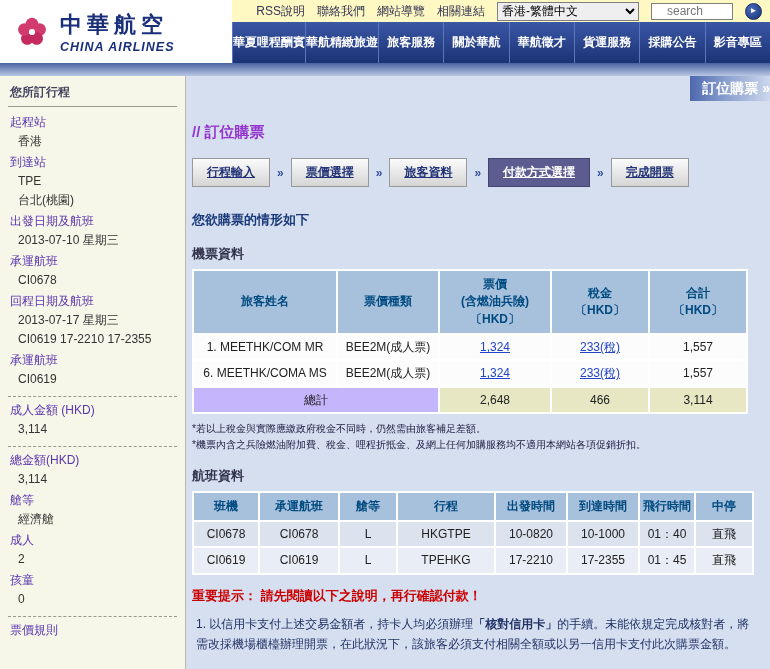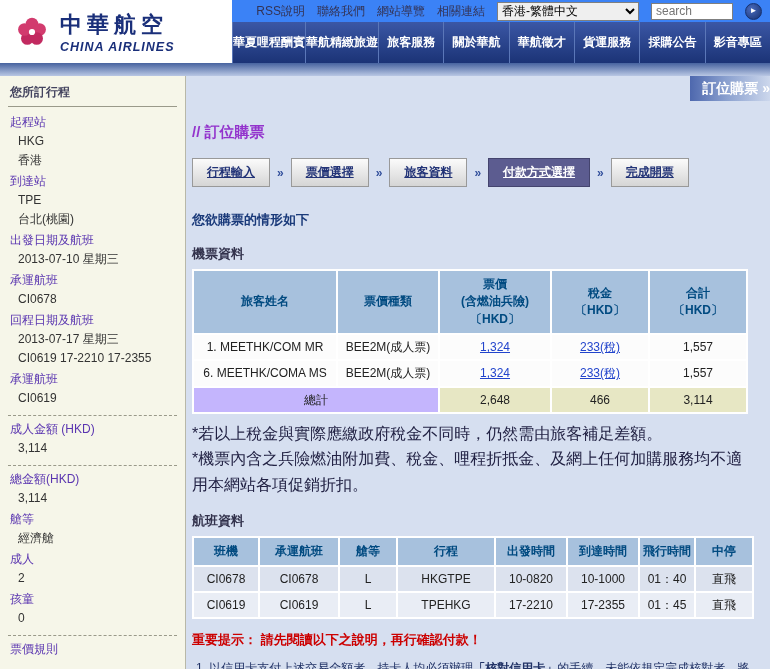--- a/index.html
+++ b/index.html
@@ -5,24 +5,24 @@
   * { margin:0; padding:0; box-sizing:border-box; }
   body { font-family:"Liberation Sans","DejaVu Sans",sans-serif; background:#d6dff0; }
   .page { width:770px; height:669px; overflow:hidden; background:#d6dff0; position:relative; }
 
   
   .header { height:63px; display:flex; }
   .logo-box { width:232px; background:#fff; display:flex; align-items:center; gap:8px; padding-left:12px; }
   .logo-cn { color:#1a2f7a; font-weight:bold; font-size:22px; letter-spacing:5px; font-family:"Liberation Serif","DejaVu Serif",serif; }
   .logo-en { color:#1a2f7a; font-weight:bold; font-style:italic; font-size:12.5px; letter-spacing:1px; }
   .header-right { flex:1; display:flex; flex-direction:column; }
-  .topbar { height:22px; background:#3b82f6; display:flex; align-items:center; justify-content:flex-end; gap:12px; padding:0 8px; font-size:12px; }
+  .topbar { height:22px; background:#fef9c3; display:flex; align-items:center; justify-content:flex-end; gap:12px; padding:0 8px; font-size:12px; }
   .top-link { color:#333355; cursor:pointer; text-decoration:none; white-space:nowrap; }
   .lang-select { height:19px; width:142px; font-size:12px; border:1px solid #7f7f7f; }
-  .search-input { height:17px; width:82px; font-size:12px; border:1px solid #7f7f7f; padding-left:4px; }
+  .search-input { height:17px; width:82px; font-size:12px; border:1px solid #7f7f7f; padding-left:15px; }
   .search-btn { width:17px; height:17px; border-radius:50%; border:1px solid #16306e; background:radial-gradient(circle at 35% 35%, #4a6cc0, #16306e); color:#fff; font-size:8px; line-height:14px; cursor:pointer; display:flex; align-items:center; justify-content:center; }
   .nav { flex:1; display:flex; background:linear-gradient(#3b57a5,#1b3376); }
   .nav-item { flex:1; display:flex; align-items:center; justify-content:center; color:#fff; font-weight:bold; font-size:12px; border-left:1px solid #5b77b8; cursor:pointer; white-space:nowrap; }
   .strip { height:13px; background:linear-gradient(#47639f,#b9c7e4); }
 
   
   .content { display:flex; height:593px; }
   .sidebar { width:186px; background:#f6f6e9; border-right:1px solid #b8b8a8; padding:6px 8px 0 8px; font-size:12px; overflow:hidden; }
   .sb-title { color:#44445f; font-weight:bold; padding:2px 0 5px 2px; border-bottom:1px solid #9a9a8a; margin-bottom:4px; }
   .sb-label { color:#5a35b0; padding:4px 0 2px 2px; line-height:15px; }
@@ -45,21 +45,21 @@
   table.data { border-collapse:separate; border-spacing:2px; background:#fff; table-layout:fixed; width:552px; }
   table.data th { background:#a7c1dd; color:#004a80; font-weight:bold; font-size:12px; text-align:center; padding:5px 2px; white-space:pre-line; line-height:1.45; }
   table.data td { background:#fcfcfc; font-size:12px; color:#222222; text-align:center; padding:4px 5px; line-height:1.35; }
   td.ta-l { text-align:left; padding-left:8px; }
   a.tbl-link { color:#2244cc; text-decoration:underline; cursor:pointer; }
   tr.total-row td { background:#e7e7c4; }
   tr.total-row td.total-label { background:#c4b5fd; }
   .flight-table tr.fr1 td { background:#dce2ee; }
   .flight-table tr.fr2 td { background:#e9edf5; }
 
-  .notes { font-size:16px; color:#222244; line-height:1.6; margin:7px 0 14px; }
+  .notes { font-size:10px; color:#222244; line-height:1.6; margin:7px 0 14px; }
   .notice { margin-top:12px; font-size:13px; font-weight:bold; color:#cc0000; }
   .notice-item { margin-top:9px; font-size:12px; color:#223366; line-height:1.7; padding-left:4px; }
   .notice-item .bold { font-weight:bold; }
 </style>
 </head>
 <body>
 
 <div class="page">
 
   <div class="header">
@@ -103,21 +103,20 @@
       </div>
     </div>
   </div>
   <div class="strip"></div>
 
   <div class="content">
 
     <aside class="sidebar">
       <div class="sb-title">您所訂行程</div>
       <div class="sb-label">起程站</div>
-      <div class="sb-value">HKG</div>
       <div class="sb-value">香港</div>
       <div class="sb-label">到達站</div>
       <div class="sb-value">TPE</div>
       <div class="sb-value">台北(桃園)</div>
       <div class="sb-label">出發日期及航班</div>
       <div class="sb-value">2013-07-10 星期三</div>
       <div class="sb-label">承運航班</div>
       <div class="sb-value">CI0678</div>
       <div class="sb-label">回程日期及航班</div>
       <div class="sb-value">2013-07-17 星期三</div>

